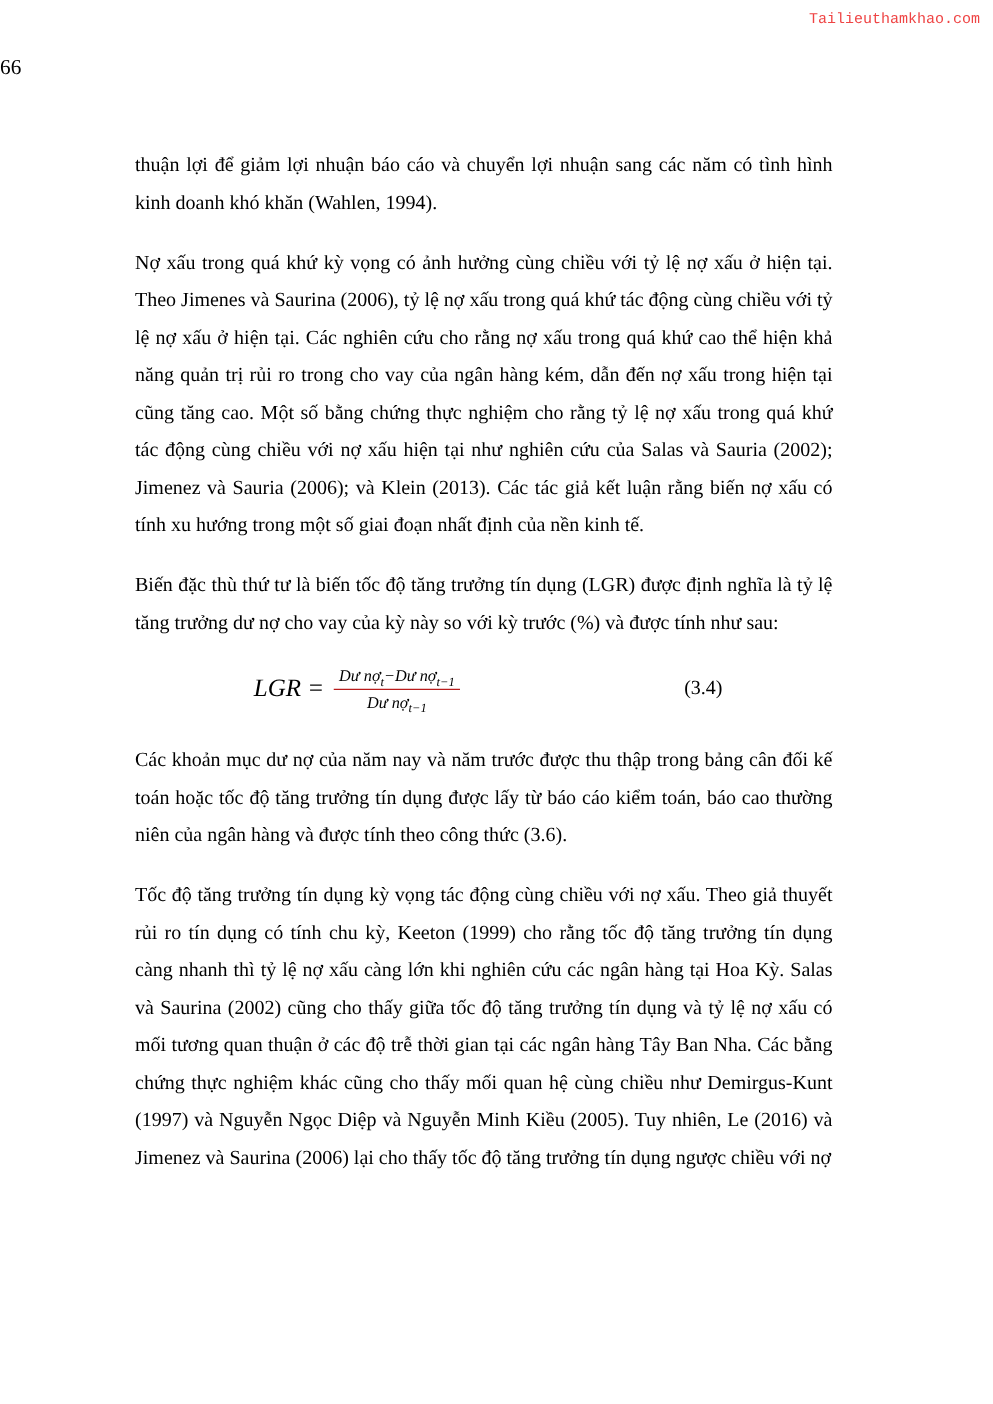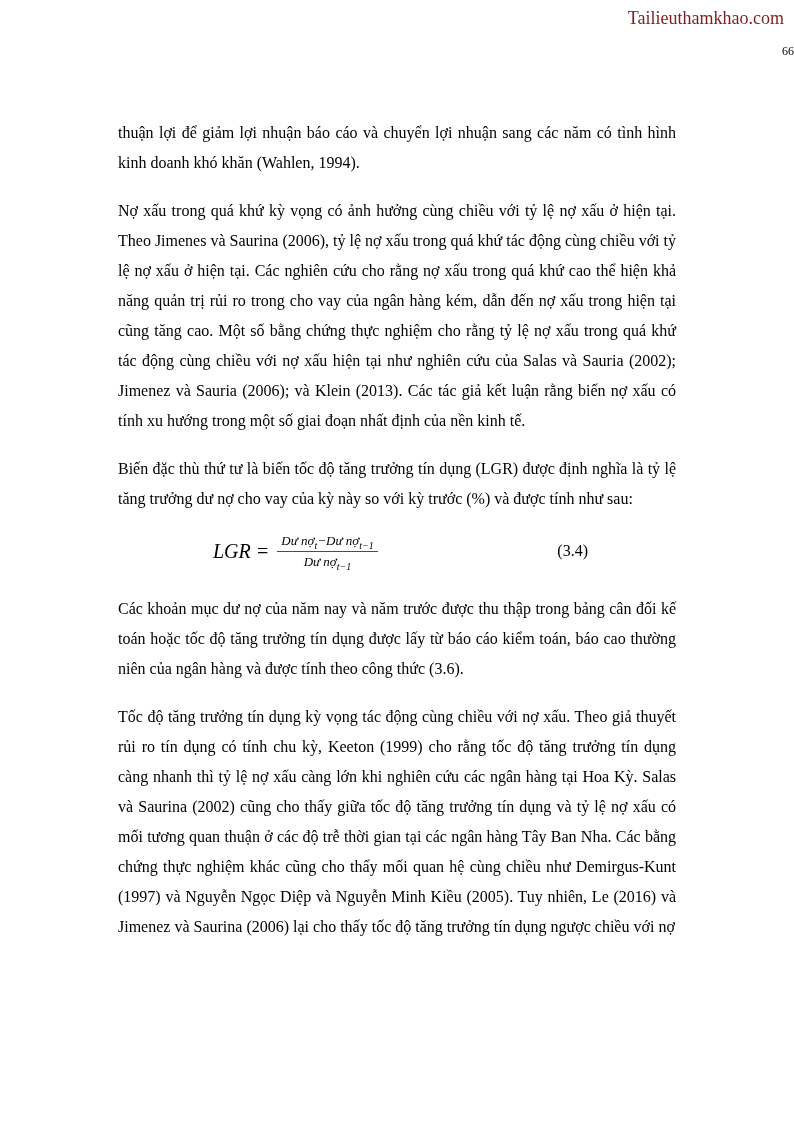--- a/index.html
+++ b/index.html
@@ -14,37 +14,37 @@
     height: 1123px;
     background: #ffffff;
     font-family: "Liberation Serif", serif;
     color: #000000;
     overflow: hidden;
   }
   .watermark {
     position: absolute;
     top: 8px;
     right: 10px;
-    font-family: Liberation Serif, serif;
-    font-size: 18px;
-    color: #7f1d1d;
+    font-family: Liberation Mono, monospace;
+    font-size: 12px;
+    color: #ef4444;
   }
   .page-number {
     position: absolute;
     top: 44px;
     left: 0;
     width: 100%;
-    text-align: right;
-    font-size: 12px;
+    text-align: left;
+    font-size: 17px;
     color: #000000;
   }
   .content {
     position: absolute;
     top: 118px;
-    left: 118px;
+    left: 108px;
     width: 558px;
   }
   .content p {
     margin: 0 0 18px 0;
     font-size: 16px;
     line-height: 30px;
     text-align: justify;
     text-justify: inter-word;
   }
   .formula-row {

